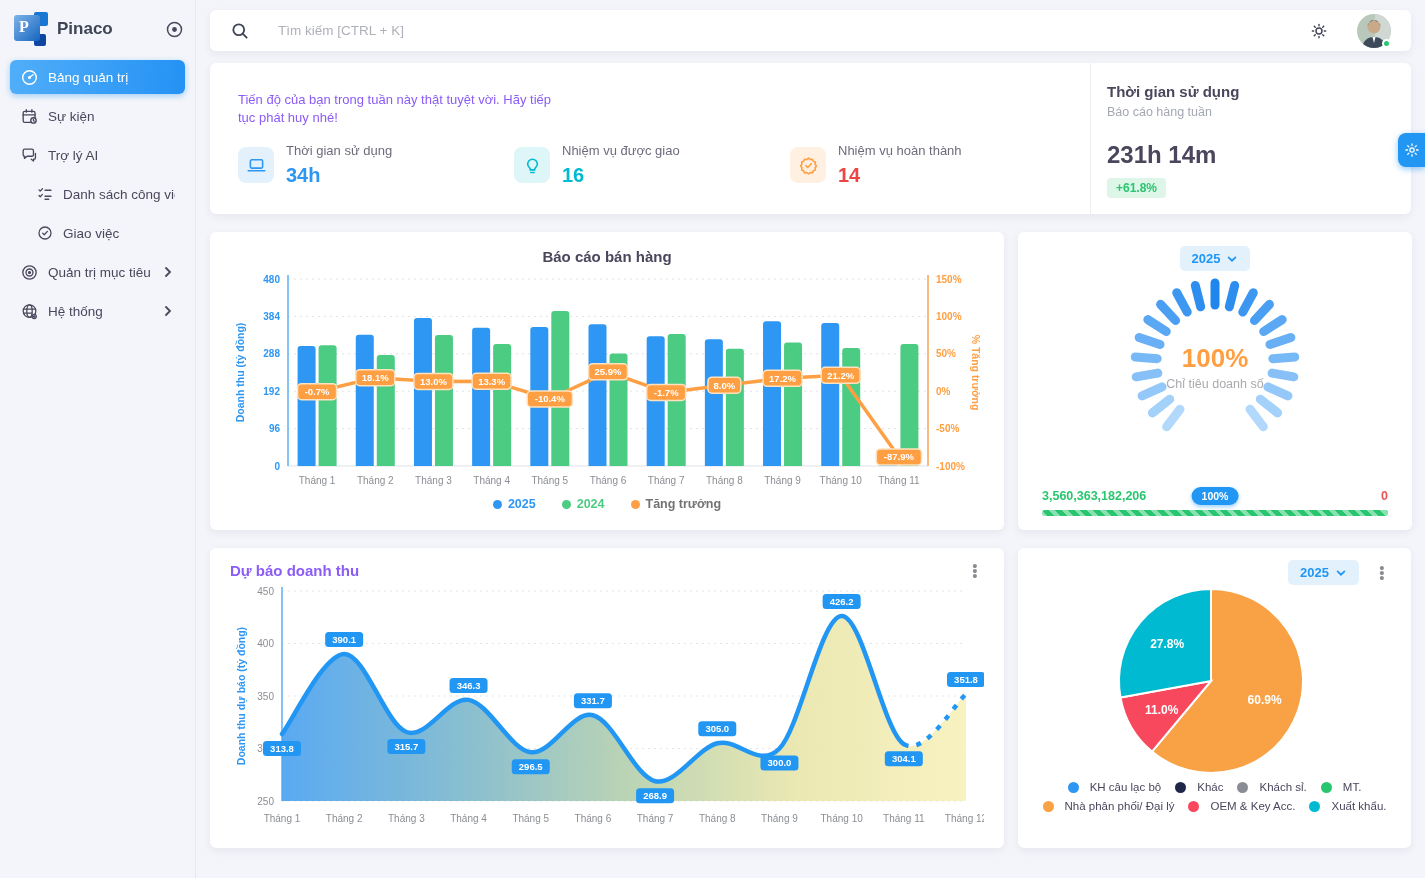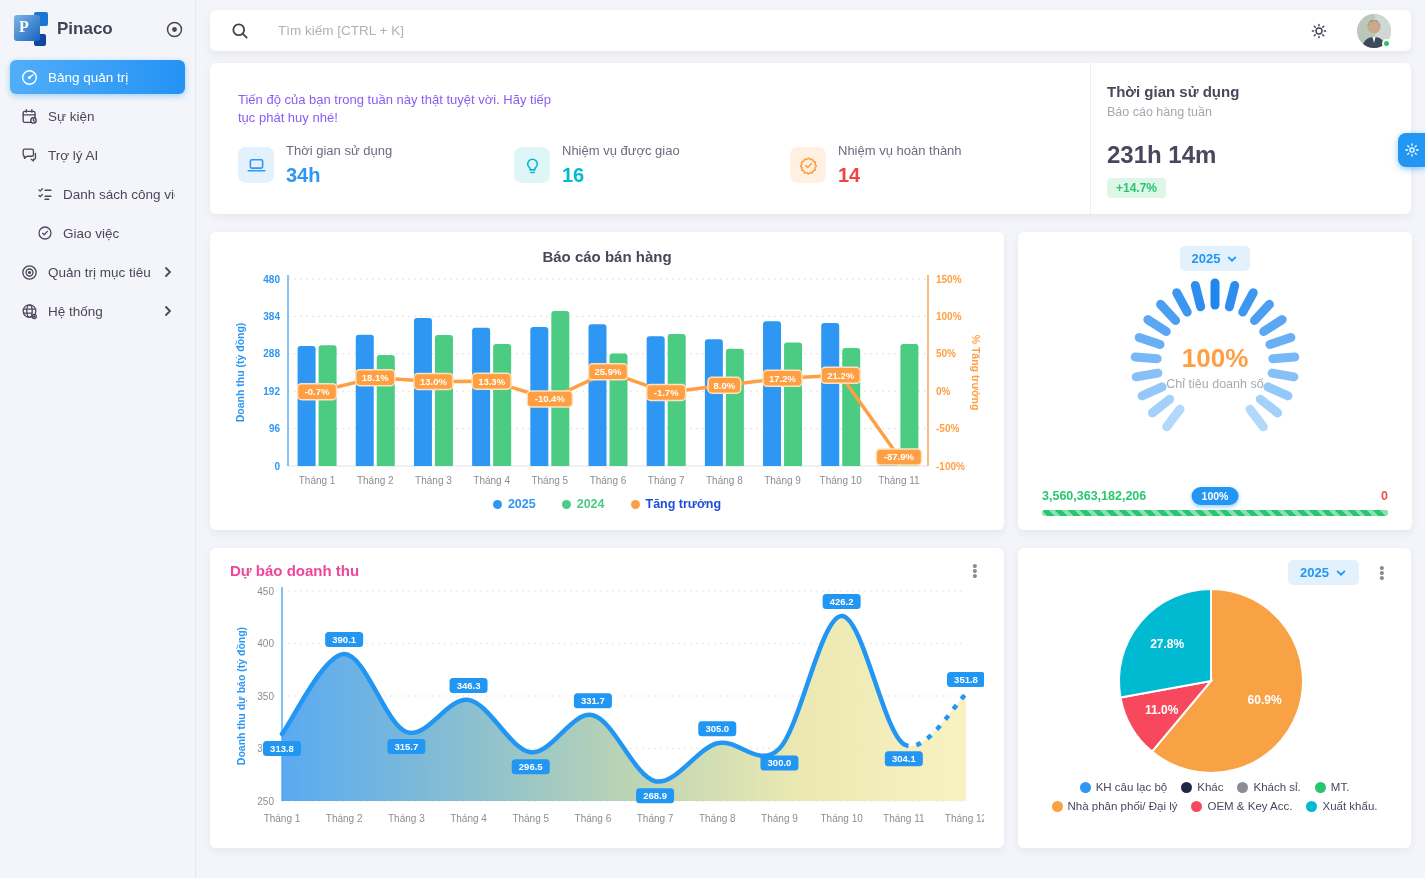--- a/index.html
+++ b/index.html
@@ -65,27 +65,27 @@
   .gauge-center .pct{font-size:26px;font-weight:700;color:#ff9f43}
   .gauge-center .cap{font-size:12.5px;color:#a8aaae;margin-top:3px}
   .progress-zone{margin-top:4px}
   .progress-labels{position:relative;display:flex;justify-content:space-between;align-items:center;margin-bottom:7px}
   .pl-left{color:#28c76f;font-size:12.5px;font-weight:600}
   .pl-right{color:#ea5455;font-size:12.5px;font-weight:700}
   .pl-pill{position:absolute;left:50%;transform:translateX(-50%);background:#2196f3;color:#fff;font-size:10.5px;font-weight:700;border-radius:999px;padding:3px 10px;box-shadow:0 2px 4px rgba(33,150,243,.45)}
   .progress-bar{height:6px;border-radius:3px;background:#28c76f;background-image:repeating-linear-gradient(45deg,rgba(255,255,255,.45) 0 4px,transparent 4px 9px)}
   .forecast-card{height:300px;padding:14px 20px 8px}
   .card-head{display:flex;align-items:center;justify-content:space-between;margin-bottom:0}
-  .card-head .t{font-size:15px;font-weight:700;color:#ec4899}
+  .card-head .t{font-size:15px;font-weight:700;color:#8b5cf6}
   .dots{width:18px;text-align:center;color:#8a8d93;font-size:15px;letter-spacing:0;line-height:5px;cursor:pointer;user-select:none}
   .dots span{display:block;height:5px}
   .pie-card{height:300px;padding:12px 20px 10px;display:flex;flex-direction:column}
   .pie-head{display:flex;justify-content:flex-end;align-items:center;gap:14px}
   .pie-legend{display:flex;flex-wrap:wrap;justify-content:center;column-gap:14px;row-gap:7px;margin-top:4px;padding:0 4px}
-  .pie-legend .legend-item{font-size:11.5px;color:#4b465c;font-weight:400;gap:5px}
+  .pie-legend .legend-item{font-size:11.5px;color:#4b465c;font-weight:400;gap:11px}
   .pie-legend .ldot{width:11px;height:11px}
   .customizer{position:fixed;right:0;top:133px;width:27px;height:34px;background:#2196f3;border-radius:8px 0 0 8px;display:flex;align-items:center;justify-content:center;color:#fff;cursor:pointer;box-shadow:0 2px 6px rgba(33,150,243,.5)}
   svg text{font-family:"Liberation Sans",sans-serif}
 </style>
 </head>
 <body>
 
 <div class="app">
 
   <aside class="sidebar">
@@ -245,21 +245,21 @@
               <div class="sl">Nhiệm vụ hoàn thành</div>
               <div class="sv orange">14</div>
             </div>
           </div>
         </div>
       </div>
       <div class="welcome-right">
         <div class="usage-title">Thời gian sử dụng</div>
         <div class="usage-sub">Báo cáo hàng tuần</div>
         <div class="usage-time">231h 14m</div>
-        <div><span class="usage-badge">+14.7%</span></div>
+        <div><span class="usage-badge">+61.8%</span></div>
       </div>
     </div>
 
     <div class="row">
       <div class="card card-wide sales-card">
         <div class="chart-title">Báo cáo bán hàng</div>
         <svg id="salesChart" width="754" height="225" viewBox="0 0 754 225">
             <line x1="58" y1="199" x2="698" y2="199" stroke="#dfe2e8" stroke-width="1" stroke-dasharray="none"></line>
             <text x="50" y="202.5" fill="#2e97f3" font-size="10" font-weight="700" text-anchor="end">0</text>
             <line x1="58" y1="161.6" x2="698" y2="161.6" stroke="#dfe2e8" stroke-width="1" stroke-dasharray="2 4"></line>
@@ -343,21 +343,21 @@
             <div class="legend-item">
               <span class="ldot" style="background:#2e97f3"></span>
               <span style="color:#2e97f3">2025</span>
             </div>
             <div class="legend-item">
               <span class="ldot" style="background:#4ccb83"></span>
               <span style="color:#4ccb83">2024</span>
             </div>
             <div class="legend-item">
               <span class="ldot" style="background:#ff9f43"></span>
-              <span style="color:#1d4ed8">Tăng trưởng</span>
+              <span style="color:#737373">Tăng trưởng</span>
             </div>
           </div>
       </div>
 
       <div class="card card-side gauge-card">
         <div class="gauge-pill-row">
           <span class="pill">
             <span>2025</span>
             <svg width="12" height="12" viewBox="0 0 14 14" fill="none" stroke="#2196f3" stroke-width="2" stroke-linecap="round">
                 <path d="M3 5l4 4 4-4"></path>

